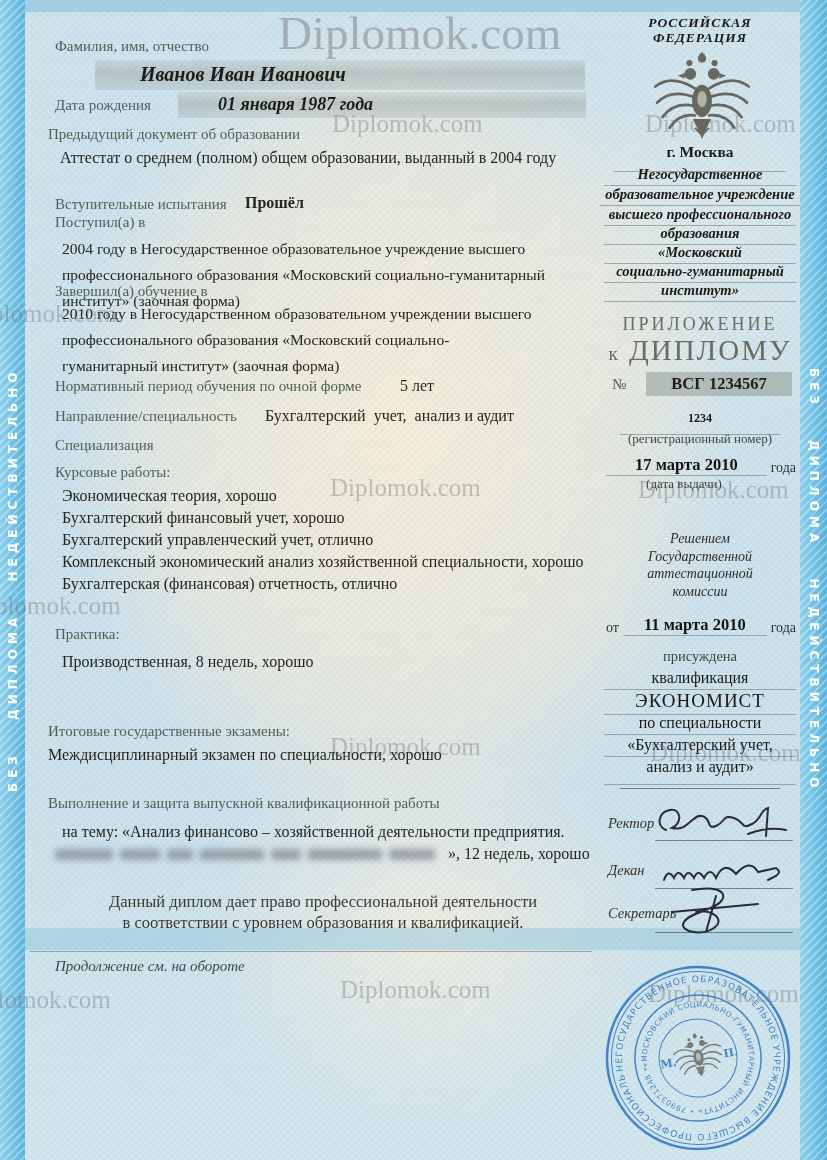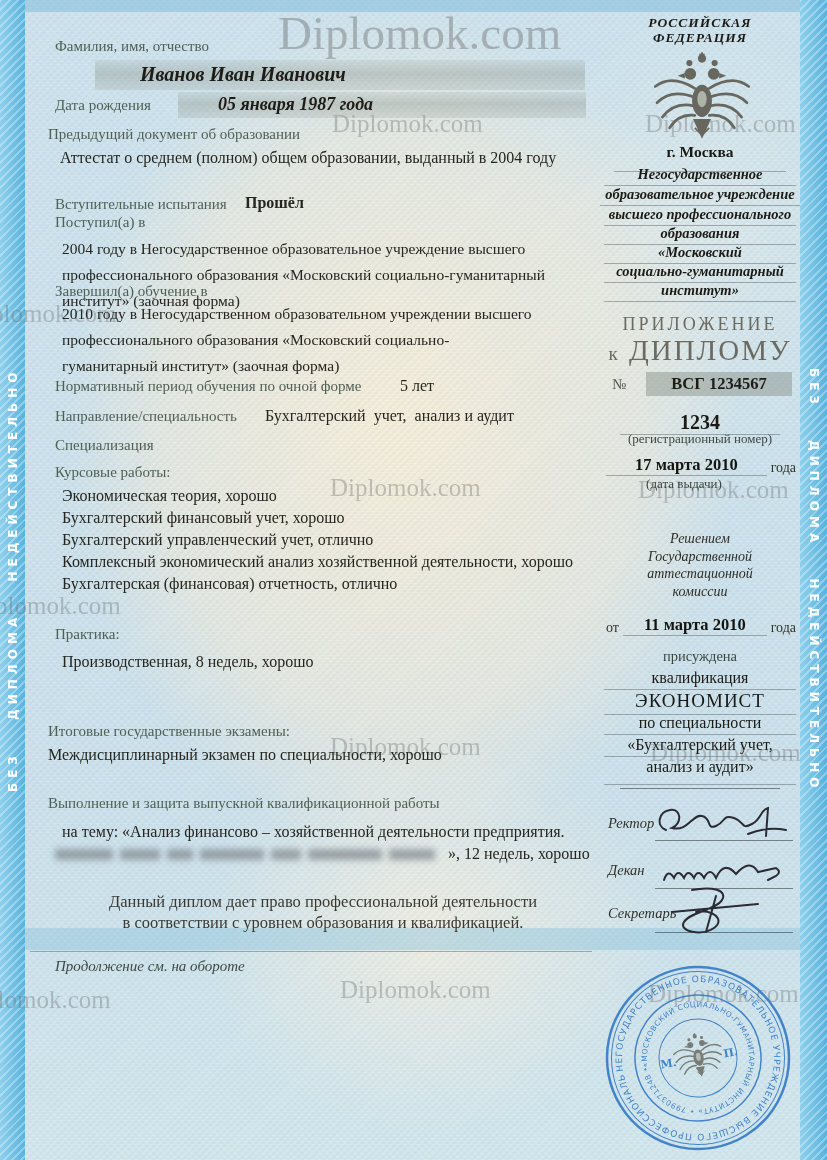--- a/index.html
+++ b/index.html
@@ -91,21 +91,21 @@
   <div class="wm mid" style="left:-40px;top:986px;">Diplomok.com</div>
   <div class="wm mid" style="left:340px;top:976px;">Diplomok.com</div>
   <div class="wm mid" style="left:648px;top:980px;">Diplomok.com</div>
 
   <div class="lbl" style="left:55px;top:38px;">Фамилия, имя, отчество</div>
   <div class="graybar" style="left:95px;top:60px;width:490px;height:30px;"></div>
   <div class="val scriptval" style="left:140px;top:63px;font-size:20px;">Иванов Иван Иванович</div>
 
   <div class="lbl" style="left:55px;top:97px;">Дата рождения</div>
   <div class="graybar" style="left:178px;top:92px;width:408px;height:26px;"></div>
-  <div class="val scriptval" style="left:218px;top:94px;font-size:18px;">05 января 1987 года</div>
+  <div class="val scriptval" style="left:218px;top:94px;font-size:18px;">01 января 1987 года</div>
 
   <div class="lbl" style="left:48px;top:126px;">Предыдущий документ об образовании</div>
   <div class="val" style="left:60px;top:149px;">Аттестат о среднем (полном) общем образовании, выданный в 2004 году</div>
 
   <div class="lbl" style="left:55px;top:196px;">Вступительные испытания</div>
   <div class="val b" style="left:245px;top:194px;">Прошёл</div>
   <div class="lbl" style="left:55px;top:214px;">Поступил(а) в</div>
   <div class="valblock" style="left:62px;top:236px;width:525px;">2004 году в Негосударственное образовательное учреждение высшего профессионального образования «Московский социально-гуманитарный институт» (заочная форма)</div>
 
   <div class="lbl" style="left:55px;top:283px;">Завершил(а) обучение в</div>
@@ -116,21 +116,21 @@
 
   <div class="lbl" style="left:55px;top:408px;">Направление/специальность</div>
   <div class="val" style="left:265px;top:407px;white-space:pre;">Бухгалтерский  учет,  анализ и аудит</div>
 
   <div class="lbl" style="left:55px;top:437px;">Специализация</div>
 
   <div class="lbl" style="left:55px;top:464px;">Курсовые работы:</div>
   <div class="val" style="left:62px;top:487px;">Экономическая теория, хорошо</div>
   <div class="val" style="left:62px;top:509px;">Бухгалтерский финансовый учет, хорошо</div>
   <div class="val" style="left:62px;top:531px;">Бухгалтерский управленческий учет, отлично</div>
-  <div class="val" style="left:62px;top:553px;">Комплексный экономический анализ хозяйственной деятельности, хорошо</div>
+  <div class="val" style="left:62px;top:553px;">Комплексный экономический анализ хозяйственной специальности, хорошо</div>
   <div class="val" style="left:62px;top:575px;">Бухгалтерская (финансовая) отчетность, отлично</div>
 
   <div class="lbl" style="left:55px;top:626px;">Практика:</div>
   <div class="val" style="left:62px;top:653px;">Производственная, 8 недель, хорошо</div>
 
   <div class="lbl" style="left:48px;top:723px;">Итоговые государственные экзамены:</div>
   <div class="val" style="left:48px;top:746px;">Междисциплинарный экзамен по специальности, хорошо</div>
 
   <div class="lbl" style="left:48px;top:795px;">Выполнение и защита выпускной квалификационной работы</div>
   <div class="val" style="left:62px;top:823px;">на тему: «Анализ финансово – хозяйственной деятельности предприятия.</div>
@@ -197,21 +197,21 @@
   <div class="rc" style="top:314px;font-size:18px;letter-spacing:3px;color:#6c6b62;">ПРИЛОЖЕНИЕ</div>
   <div class="rc" style="top:334px;font-size:29px;letter-spacing:2px;color:#6c6b62;">
     <span style="font-size:19px;">к</span>
     <span>ДИПЛОМУ</span>
   </div>
 
   <div class="abs" style="left:612px;top:376px;font-size:15px;color:#55544c;">№</div>
   <div class="graybar abs" style="left:646px;top:372px;width:146px;height:24px;background:rgba(140,148,140,.5);"></div>
   <div class="abs" style="left:646px;top:374px;width:146px;text-align:center;font-weight:bold;font-size:16.5px;color:#1d1c16;">ВСГ 1234567</div>
 
-  <div class="rc rline" style="top:411px;left:620px;width:160px;font-weight:bold;font-size:20px;padding-bottom:0;">1234</div>
+  <div class="rc rline" style="top:411px;left:620px;width:160px;font-weight:bold;font-size:12px;padding-bottom:8px;">1234</div>
   <div class="rc cap" style="top:431px;">(регистрационный номер)</div>
 
   <div class="abs" style="left:606px;top:455px;width:190px;display:flex;align-items:flex-end;">
     <div class="rline" style="flex:1;text-align:center;font-weight:bold;font-size:16.5px;color:#15140f;">17 марта 2010</div>
     <div style="font-size:14px;margin-left:4px;color:#33322b;">года</div>
   </div>
   <div class="rc cap" style="top:476px;left:588px;">(дата выдачи)</div>
 
   <div class="rc" style="top:530px;font-style:italic;font-size:14px;line-height:17.5px;color:#2e2d26;">
     <div>Решением</div>

